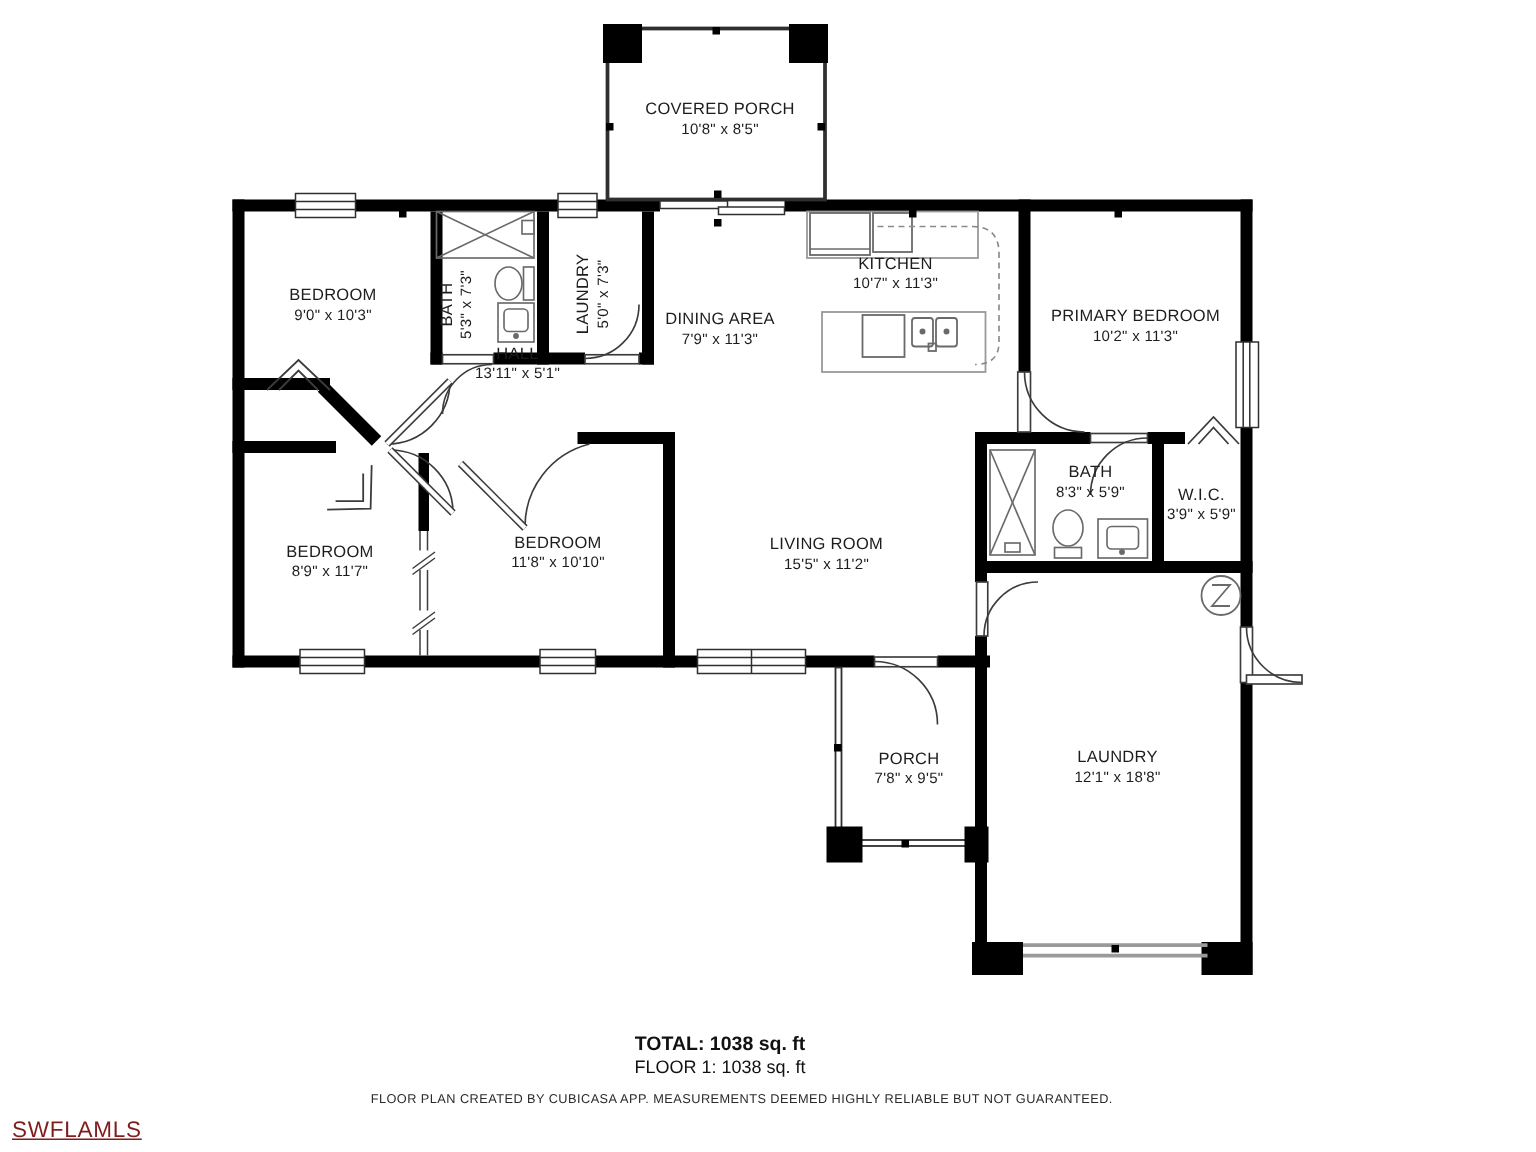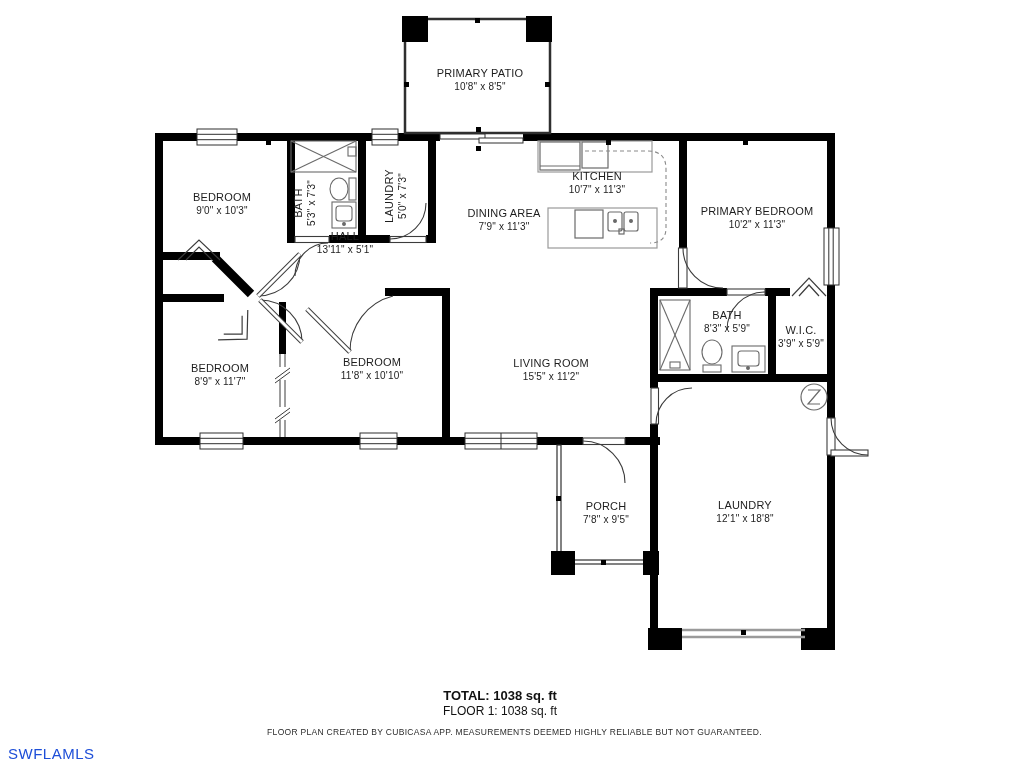--- a/index.html
+++ b/index.html
@@ -4,28 +4,28 @@
 <style>
   html,body{margin:0;padding:0;background:#ffffff;}
   #stage{position:relative;width:1024px;height:768px;background:#ffffff;overflow:hidden;
          font-family:"Liberation Sans",sans-serif;}
   #plan-svg{position:absolute;left:0;top:0;}
   .rl{position:absolute;transform:translate(-50%,-50%);text-align:center;
       font:400 11px/13px "Liberation Sans",sans-serif;color:#1d1d1d;
       letter-spacing:.2px;white-space:nowrap;}
   .rl .dims{font-size:10px;}
   .rl.vert{transform:translate(-50%,-50%) rotate(-90deg);}
-  #summary{position:absolute;left:0;top:688px;width:960px;text-align:center;color:#111;margin-left:20px;}
+  #summary{position:absolute;left:0;top:688px;width:960px;text-align:center;color:#111;}
   .sum-total{font:700 13px/16px "Liberation Sans",sans-serif;}
   .sum-floor{font:400 12px/14px "Liberation Sans",sans-serif;}
   .sum-excluded{font:400 12px/15px "Liberation Sans",sans-serif;}
   .sum-disclaimer{font:400 8.5px/10px "Liberation Sans",sans-serif;margin-top:9px;
                   color:#2b2b2b;letter-spacing:.3px;padding-left:29px;}
   #watermark{position:absolute;left:8px;top:746px;font:400 15px/16px "Liberation Sans",sans-serif;
-             color:#1d4ed8;letter-spacing:.5px;}
+             color:#7f1d1d;letter-spacing:.5px;text-decoration:underline;}
 </style>
 </head>
 <body>
 
 <div id="stage">
 
 <svg id="plan-svg" width="1024" height="768" viewBox="0 0 1024 768">
 
   <g fill="#000000">
 
@@ -259,36 +259,36 @@
     <rect x="404" y="82" width="5" height="5"></rect>
     <rect x="545" y="82" width="5" height="5"></rect>
     <rect x="556" y="496" width="5" height="5"></rect>
     <rect x="601" y="560" width="5" height="5"></rect>
     <rect x="444" y="300" width="5" height="5"></rect>
     <rect x="651" y="336" width="5" height="5"></rect>
   </g>
 </svg>
 
   <div class="rl" style="left:480px;top:80px">
-      <div>PRIMARY PATIO</div>
+      <div>COVERED PORCH</div>
       <div class="dims">10'8" x 8'5"</div>
     </div>
   <div class="rl" style="left:222px;top:204px">
       <div>BEDROOM</div>
       <div class="dims">9'0" x 10'3"</div>
     </div>
   <div class="rl vert" style="left:305px;top:203px">
       <div>BATH</div>
       <div class="dims">5'3" x 7'3"</div>
     </div>
   <div class="rl vert" style="left:396px;top:196px">
       <div>LAUNDRY</div>
       <div class="dims">5'0" x 7'3"</div>
     </div>
-  <div class="rl" style="left:504px;top:220px">
+  <div class="rl" style="left:480px;top:220px">
       <div>DINING AREA</div>
       <div class="dims">7'9" x 11'3"</div>
     </div>
   <div class="rl" style="left:597px;top:183px">
       <div>KITCHEN</div>
       <div class="dims">10'7" x 11'3"</div>
     </div>
   <div class="rl" style="left:757px;top:218px">
       <div>PRIMARY BEDROOM</div>
       <div class="dims">10'2" x 11'3"</div>

